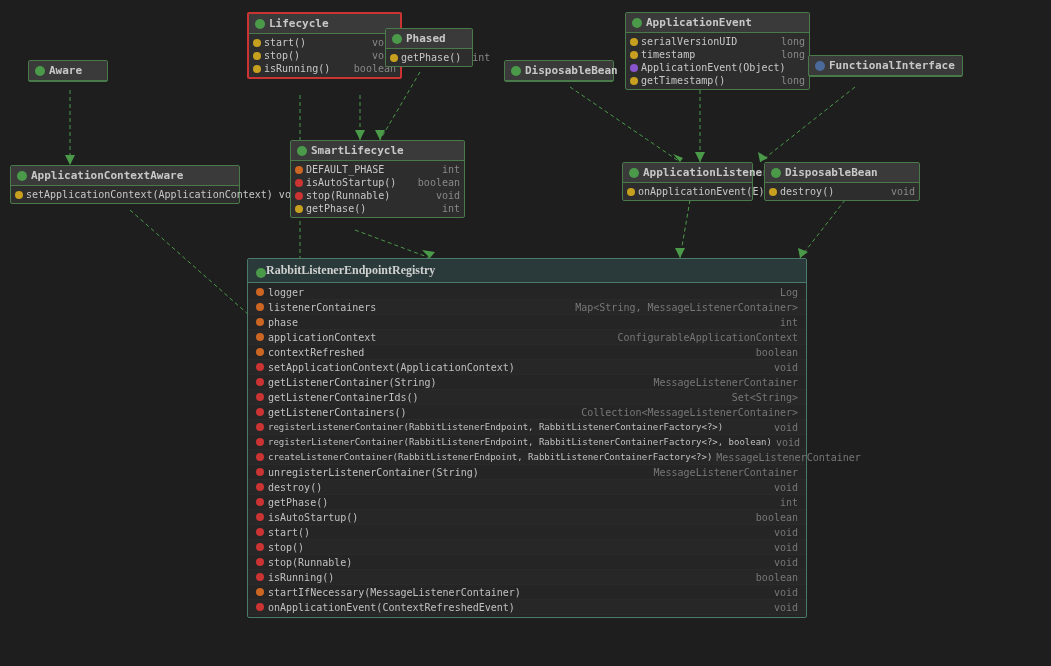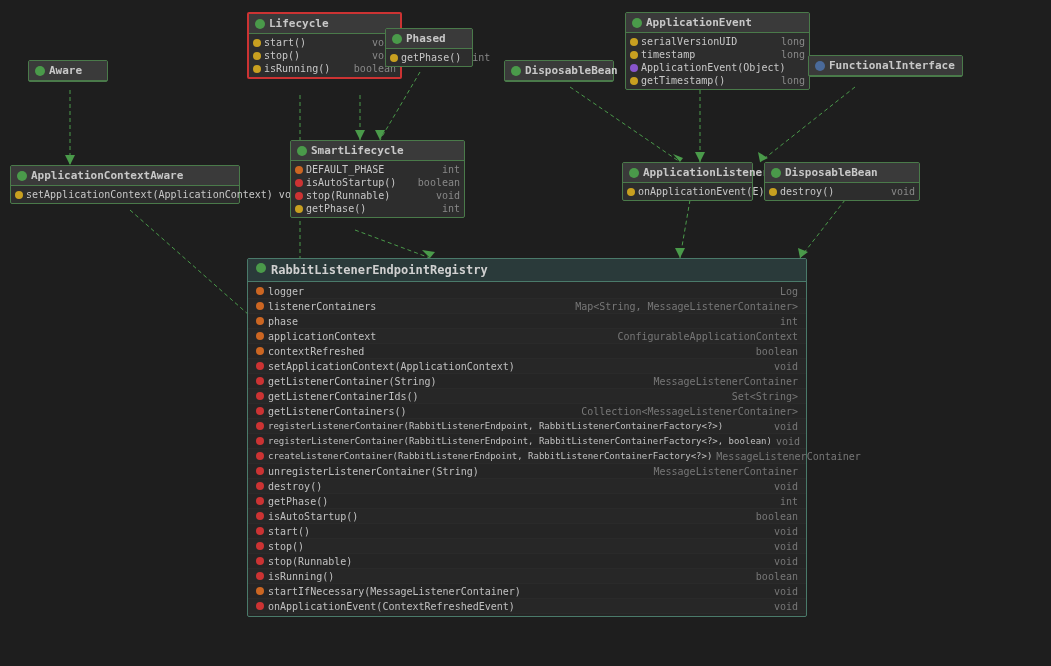--- a/index.html
+++ b/index.html
@@ -77,23 +77,23 @@
     .main-box {
       position: absolute;
       background: #252525;
       border: 1px solid #4a7a6a;
       border-radius: 2px;
     }
     .main-header {
       background: #2a3a3a;
       padding: 4px 8px;
       display: flex;
-      align-items: flex-start;
-      gap: 5px;
+      align-items: flex-end;
       border-bottom: 1px solid #4a7a6a;
+      font-family: Liberation Serif, serif;
     }
     .main-row {
       display: flex;
       align-items: center;
       padding: 1.5px 8px;
       gap: 4px;
       font-size: 10px;
       color: #c0c0c0;
       border-bottom: 1px solid #2a2a2a;
     }

